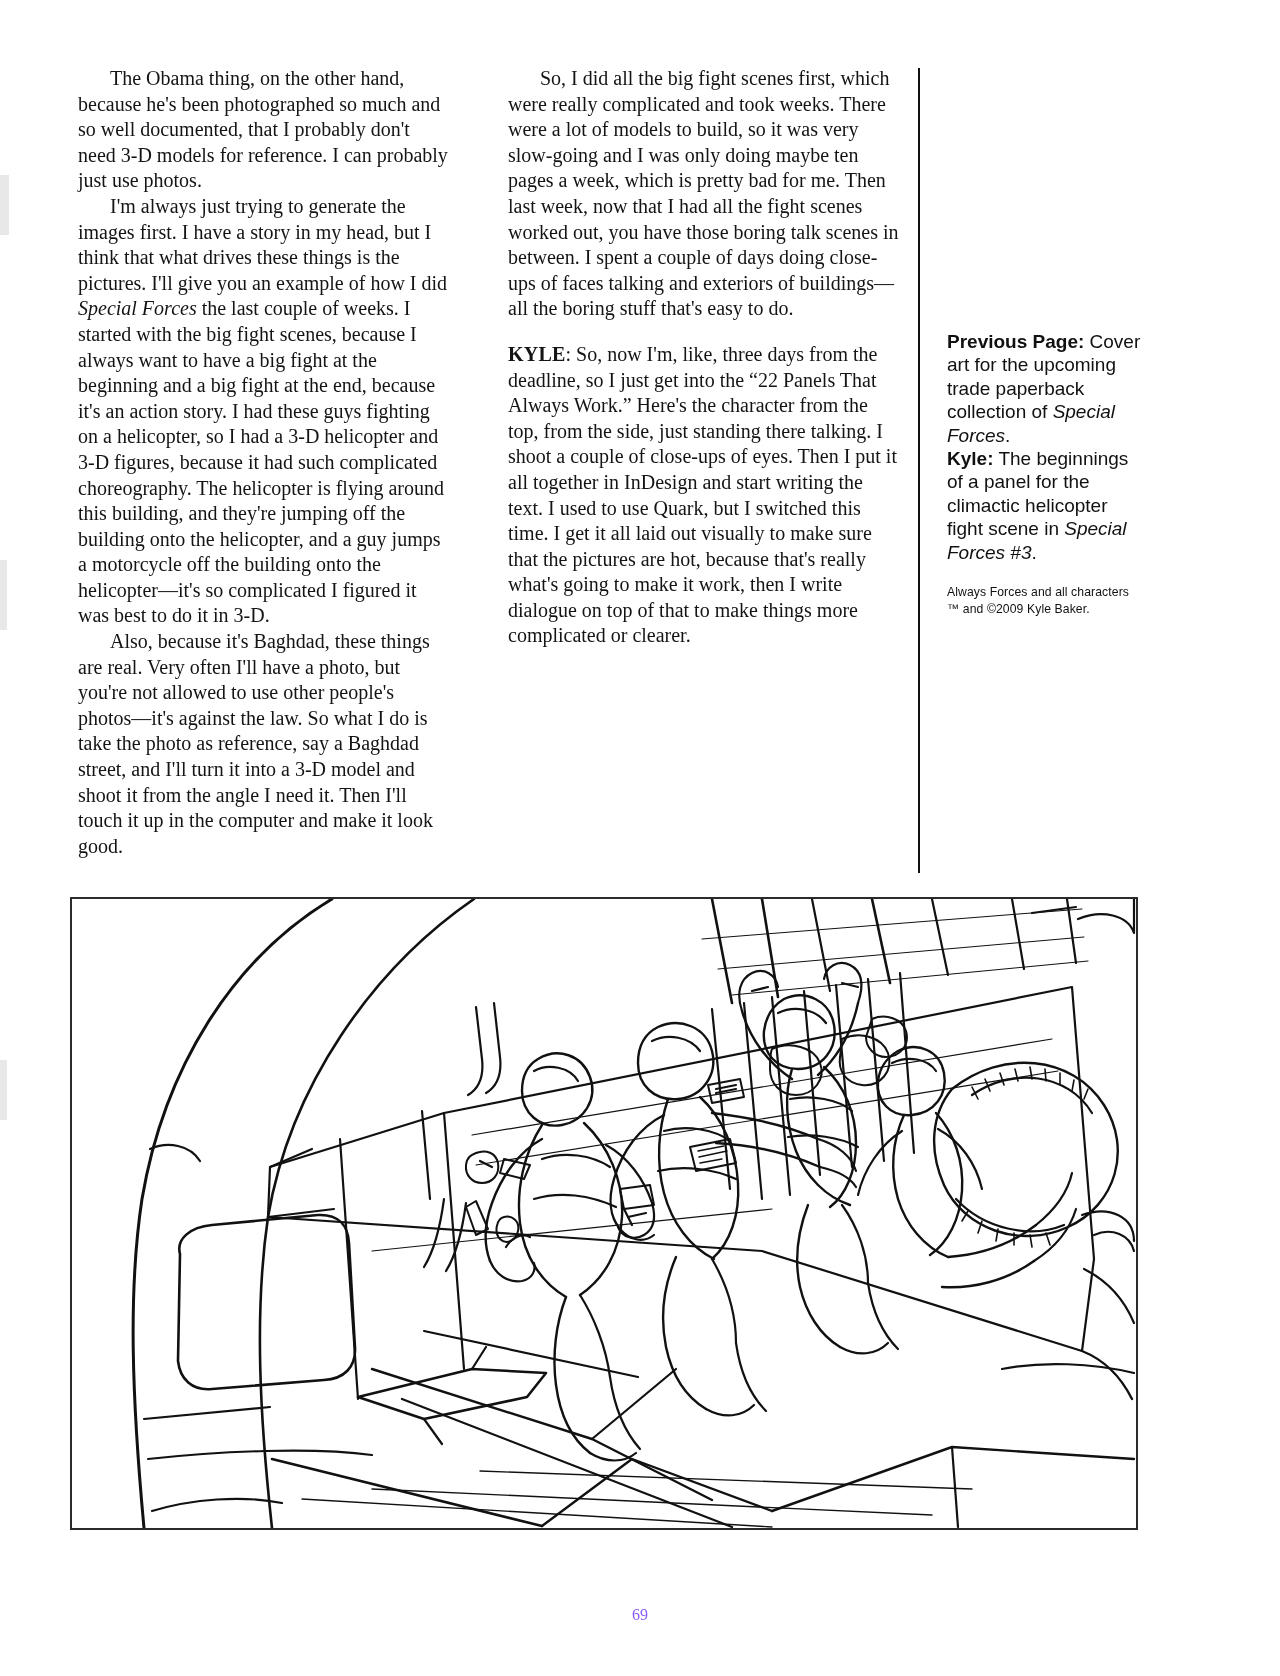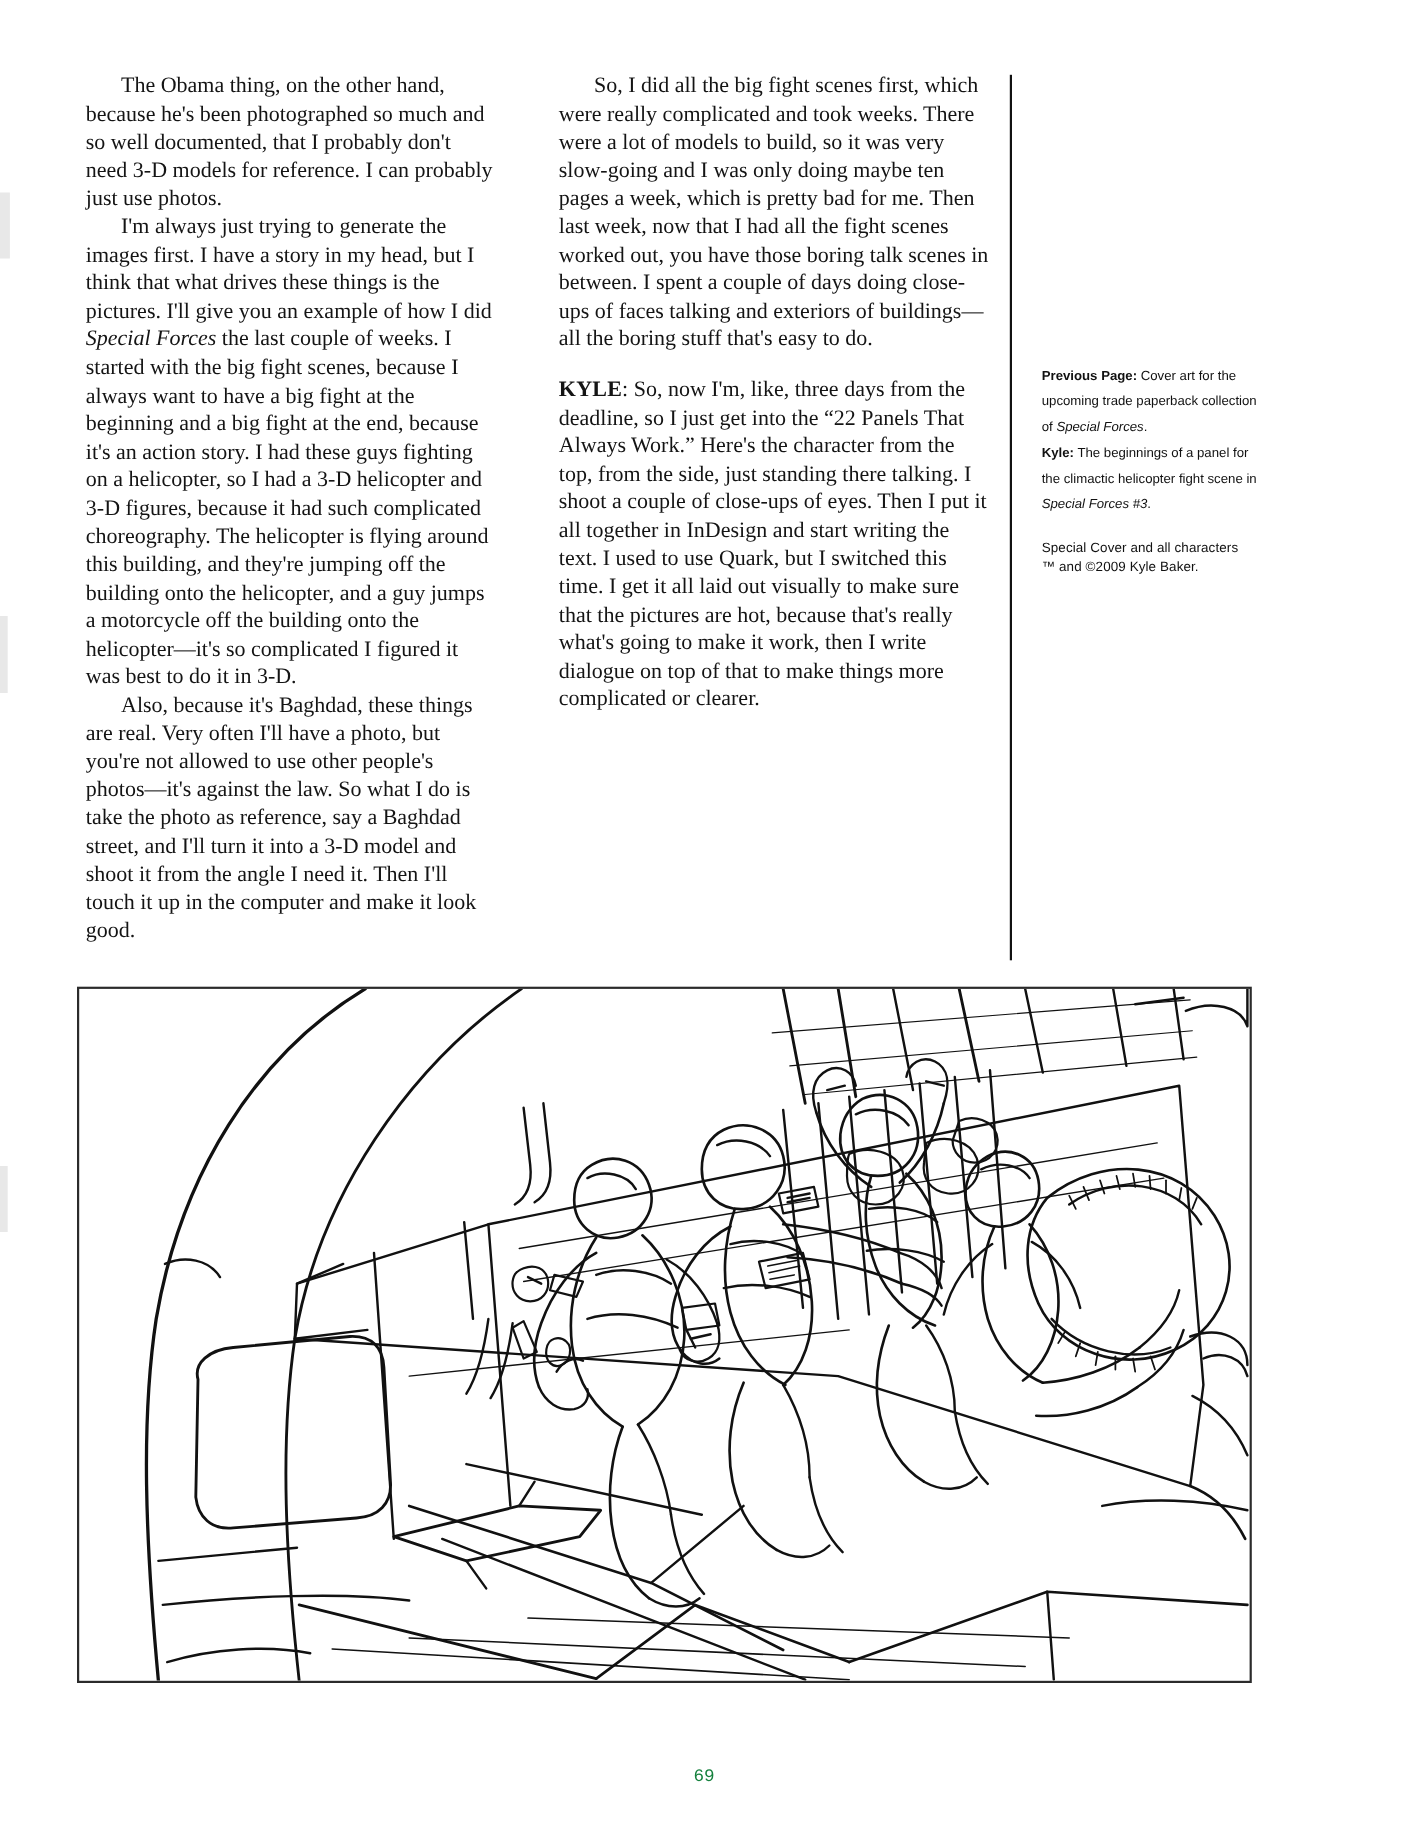--- a/index.html
+++ b/index.html
@@ -62,21 +62,21 @@
   
   .sidebar {
     position: absolute;
     left: 947px;
     top: 330px;
     width: 196px;
     font-family: "Liberation Sans", sans-serif;
     color: #111111;
   }
   .sidebar .cap {
-    font-size: 12px;
+    font-size: 19px;
     line-height: 23.4px;
   }
   .sidebar .credit {
     margin-top: 20px;
     font-size: 12.2px;
     line-height: 17px;
     letter-spacing: 0.1px;
   }
 
   
@@ -93,23 +93,23 @@
   }
   .art-frame svg { display: block; width: 100%; height: 100%; }
 
   
   .folio {
     position: absolute;
     left: 0;
     top: 1606px;
     width: 1280px;
     text-align: center;
-    font-family: Liberation Mono, monospace;
+    font-family: Liberation Serif, serif;
     font-size: 16px;
-    color: #15803d;
+    color: #8b5cf6;
   }
 
   
   .edge-mark {
     position: absolute;
     background: #e8e8e8;
   }
 </style>
 </head>
 <body>
@@ -131,21 +131,21 @@
 
   <div class="v-rule"></div>
 
   <div class="sidebar">
     <div class="cap">
       <span style="font-weight:bold">Previous Page:</span><span> Cover art for the upcoming trade paperback collection of </span><em>Special Forces</em><span>.</span>
       <br>
       <span style="font-weight:bold">Kyle:</span><span> The beginnings of a panel for the climactic helicopter fight scene in </span><em>Special Forces #3</em><span>.</span>
     </div>
     <div class="credit">
-      <span>Special Cover and all characters</span><br>
+      <span>Always Forces and all characters</span><br>
       <span>™ and ©2009 Kyle Baker.</span>
     </div>
   </div>
 
   <div class="art-frame">
     <svg viewBox="0 0 1064 629" preserveAspectRatio="none">
       <g fill="none" stroke="#111111" stroke-width="2.2" stroke-linejoin="round" stroke-linecap="round">
 
         <path d="M 260 0 C 160 60 92 170 70 300 C 56 392 60 500 72 629" stroke-width="3"></path>
         <path d="M 402 0 C 300 70 218 188 196 318 C 182 414 188 520 200 629" stroke-width="2.6"></path>

